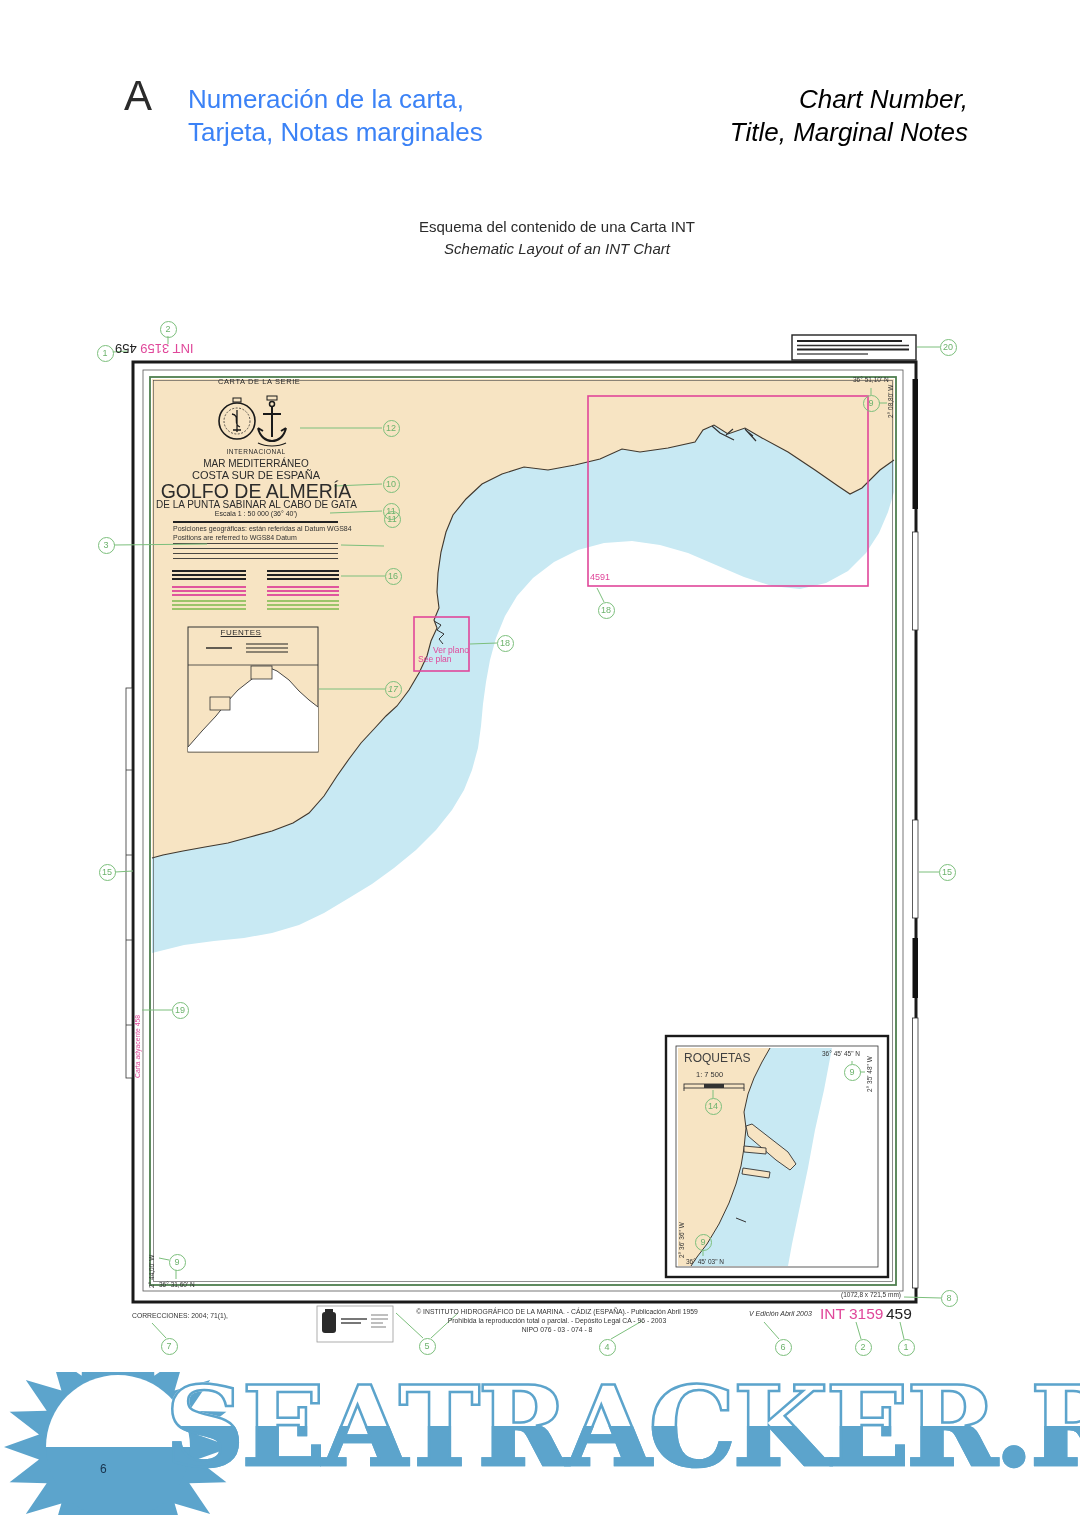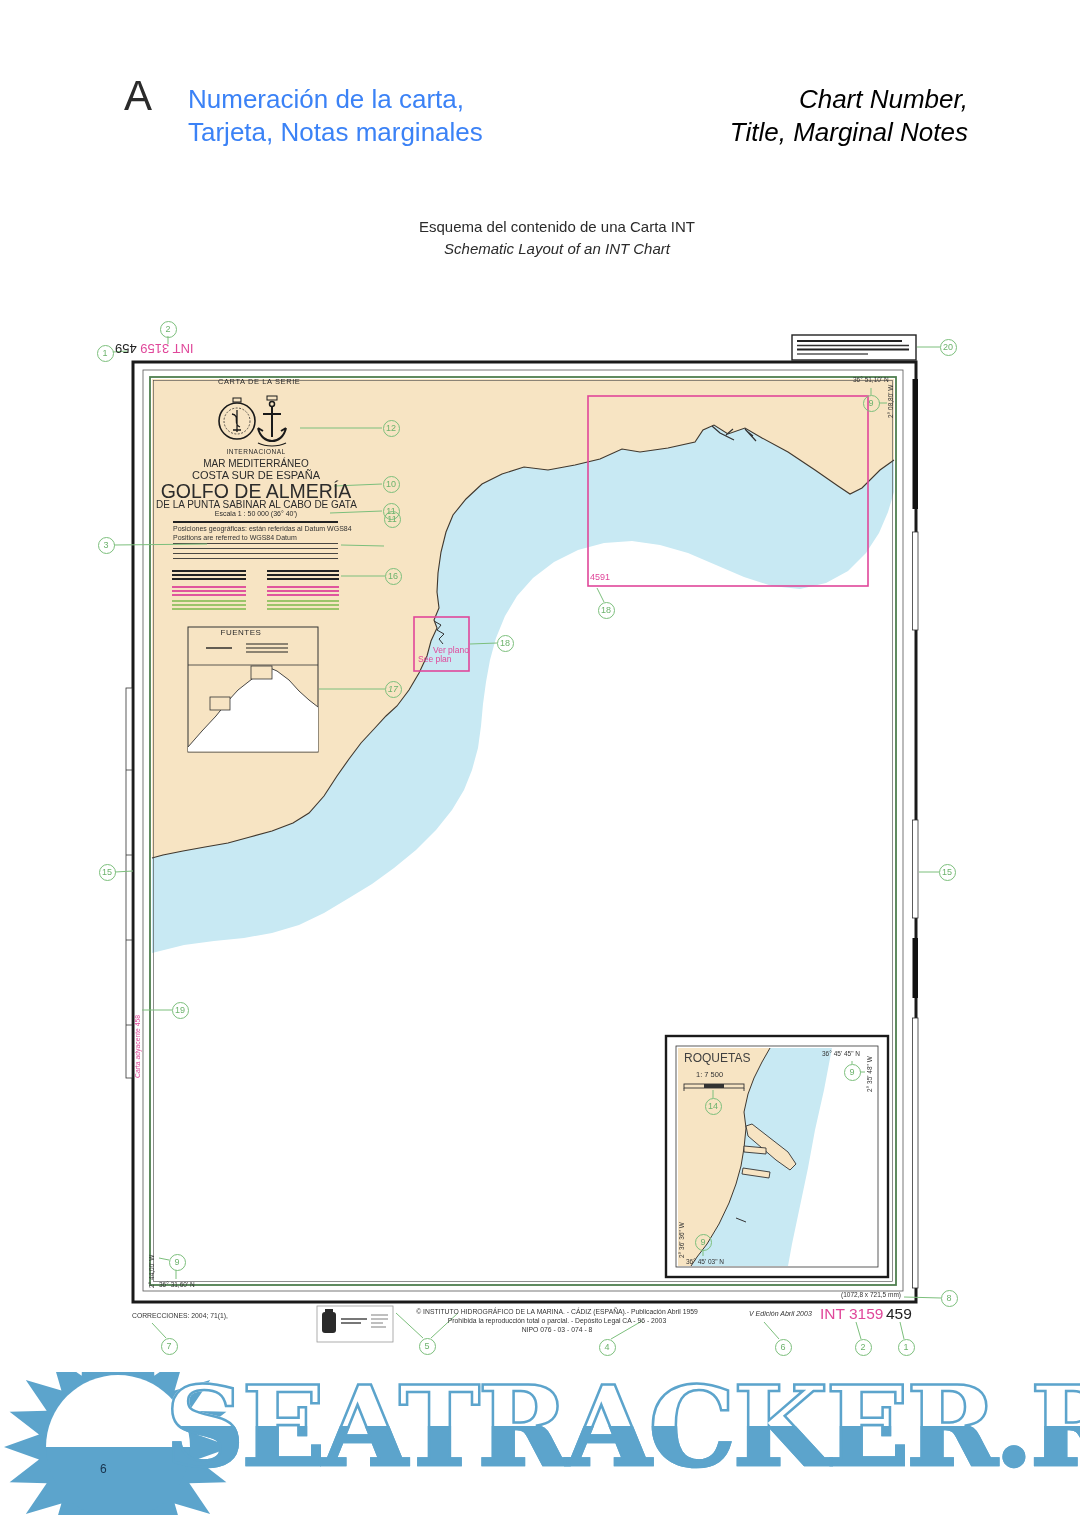--- a/index.html
+++ b/index.html
@@ -171,21 +171,21 @@
   <div class="abs txt tb" style="left:218px;top:377px;font-size:7.5px;letter-spacing:0.6px;">CARTA DE LA SERIE</div>
   <div class="abs txt tb" style="left:156px;top:448px;width:200px;font-size:6.5px;letter-spacing:0.5px;">INTERNACIONAL</div>
   <div class="abs txt tb" style="left:156px;top:458px;width:200px;font-size:10px;">MAR MEDITERRÁNEO</div>
   <div class="abs txt tb" style="left:156px;top:469px;width:200px;font-size:11px;">COSTA SUR DE ESPAÑA</div>
   <div class="abs txt tb" style="left:156px;top:480px;width:200px;font-size:19.5px;">GOLFO DE ALMERÍA</div>
   <div class="abs txt tb" style="left:156px;top:499px;width:200px;font-size:10px;">DE LA PUNTA SABINAR AL CABO DE GATA</div>
   <div class="abs txt tb" style="left:156px;top:510px;width:200px;font-size:7px;">Escala 1 : 50 000 (36° 40')</div>
   <div class="abs txt" style="left:173px;top:525px;font-size:7px;color:#333;">Posiciones geográficas: están referidas al Datum WGS84</div>
   <div class="abs txt" style="left:173px;top:534px;font-size:7px;color:#333;">Positions are referred to WGS84 Datum</div>
 
-  <div class="abs txt tb" style="left:188px;top:628px;width:106px;font-size:8px;letter-spacing:0.5px;">FUENTES</div>
+  <div class="abs txt tb" style="left:188px;top:628px;width:106px;font-size:8px;letter-spacing:0.5px;text-decoration:underline;">FUENTES</div>
 
   <div class="abs txt mag" style="left:418px;top:645px;font-size:8.5px;margin-left:15px;">Ver plano</div>
   <div class="abs txt mag" style="left:418px;top:654px;font-size:8.5px;">See plan</div>
   <div class="abs txt mag" style="left:590px;top:572px;font-size:9px;">4591</div>
 
   <div class="abs txt coord" style="left:853px;top:376px;">36° 51,10' N</div>
   <div class="abs txt coord vtext" style="left:887px;top:418px;">2° 08,80' W</div>
   <div class="abs txt coord vtext" style="left:148px;top:1288px;">2° 44,00' W</div>
   <div class="abs txt coord" style="left:159px;top:1281px;">36° 31,60' N</div>
 

